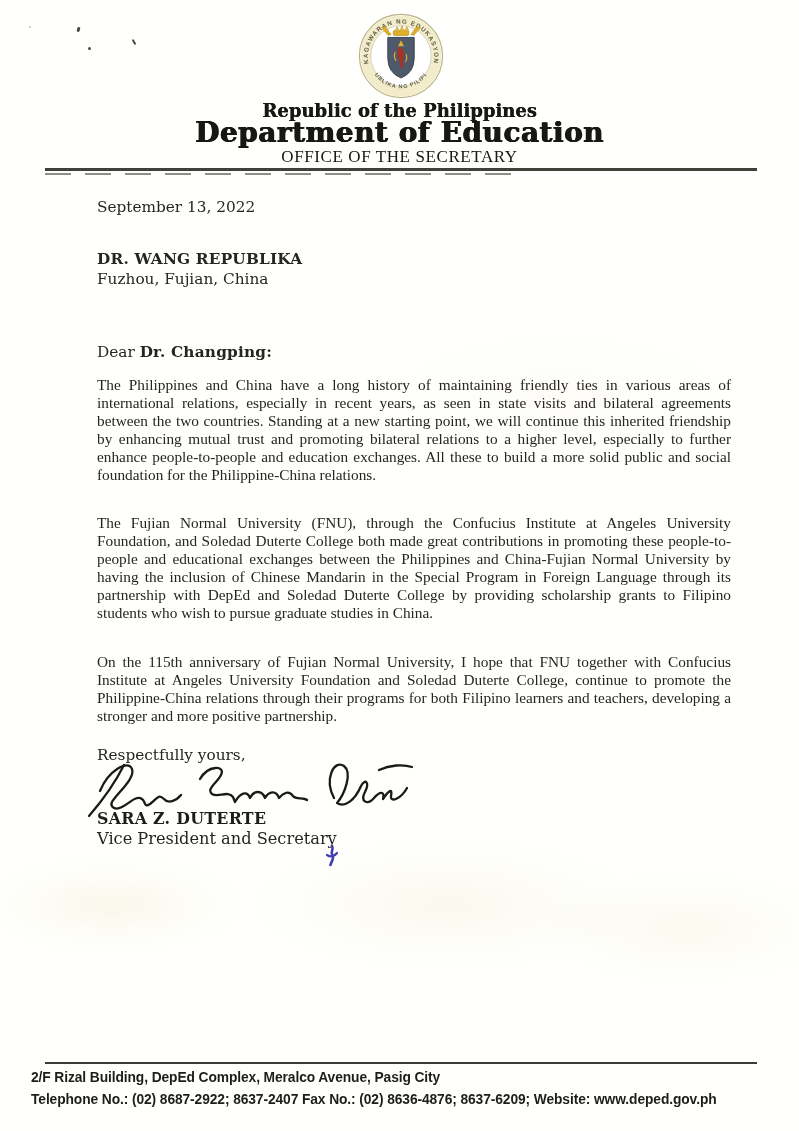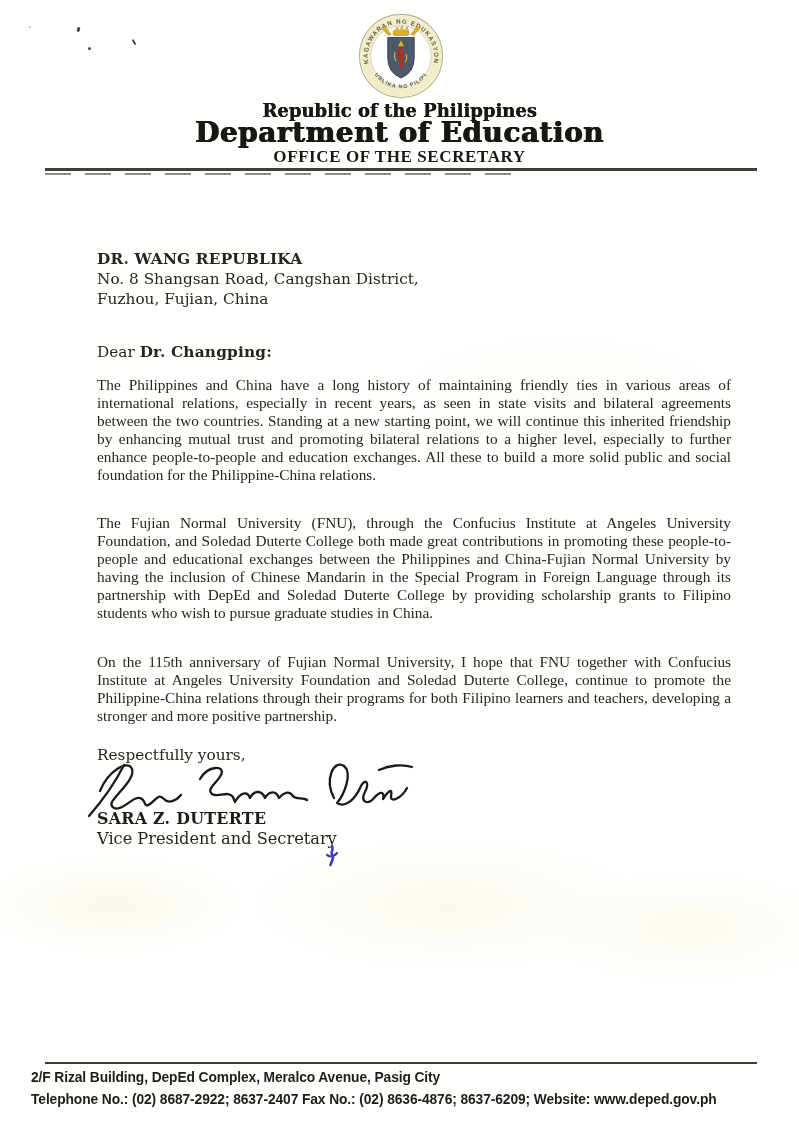--- a/index.html
+++ b/index.html
@@ -17,21 +17,21 @@
     font-family:"DejaVu Serif", serif;
     color:#26251f;
   }
   .abs{position:absolute;}
   
   .seal{left:357px;top:12px;}
   .hdr-line{left:0;right:0;text-align:center;white-space:nowrap;color:#171714;}
   .republic{top:100px;font-size:18px;font-weight:bold;text-shadow:.4px 0 0 currentColor;}
   .department{top:116px;font-size:28px;font-weight:bold;letter-spacing:.5px;
               text-shadow:.7px 0 0 currentColor, -.3px 0 0 currentColor;}
-  .office{top:147px;font-family:"Liberation Serif", serif;font-size:17px;font-weight:bold;letter-spacing:.6px;}
+  .office{top:147px;font-family:"Liberation Serif", serif;font-size:17px;font-weight:normal;letter-spacing:.6px;}
   .hdr-rule{left:45px;width:712px;top:168px;height:3px;background:#403f3a;}
   .hdr-rule2{left:45px;width:470px;top:173px;height:1.6px;
              background:repeating-linear-gradient(90deg,#8f8e86 0 26px, transparent 26px 40px);}
   
   .speck{background:#4a4944;border-radius:50%;}
   
   .bodytext{font-size:15.3px;line-height:17.9px;}
   .block{left:97px;width:634px;}
   .date{top:199px;}
   .recipient{top:249px;line-height:20.2px;}
@@ -96,24 +96,24 @@
       </g>
     </svg>
   </div>
 
   <div class="abs hdr-line republic">Republic of the Philippines</div>
   <div class="abs hdr-line department">Department of Education</div>
   <div class="abs hdr-line office">OFFICE OF THE SECRETARY</div>
   <div class="abs hdr-rule"></div>
   <div class="abs hdr-rule2"></div>
 
+  <div class="abs block bodytext date">September 13, 2022</div>
 
   <div class="abs block bodytext recipient">
     <div class="rname">DR. WANG REPUBLIKA</div>
-    <div>No. 8 Shangsan Road, Cangshan District,</div>
     <div>Fuzhou, Fujian, China</div>
   </div>
 
   <div class="abs block bodytext salutation"><span>Dear </span><b>Dr. Changping:</b></div>
 
   <p class="abs block bodytext para p1">The Philippines and China have a long history of maintaining friendly ties in various areas of international relations, especially in recent years, as seen in state visits and bilateral agreements between the two countries. Standing at a new starting point, we will continue this inherited friendship by enhancing mutual trust and promoting bilateral relations to a higher level, especially to further enhance people-to-people and education exchanges. All these to build a more solid public and social foundation for the Philippine-China relations.</p>
   <p class="abs block bodytext para p2">The Fujian Normal University (FNU), through the Confucius Institute at Angeles University Foundation, and Soledad Duterte College both made great contributions in promoting these people-to-people and educational exchanges between the Philippines and China-Fujian Normal University by having the inclusion of Chinese Mandarin in the Special Program in Foreign Language through its partnership with DepEd and Soledad Duterte College by providing scholarship grants to Filipino students who wish to pursue graduate studies in China.</p>
   <p class="abs block bodytext para p3">On the 115th anniversary of Fujian Normal University, I hope that FNU together with Confucius Institute at Angeles University Foundation and Soledad Duterte College, continue to promote the Philippine-China relations through their programs for both Filipino learners and teachers, developing a stronger and more positive partnership.</p>
 
   <div class="abs block bodytext closing">Respectfully yours,</div>

